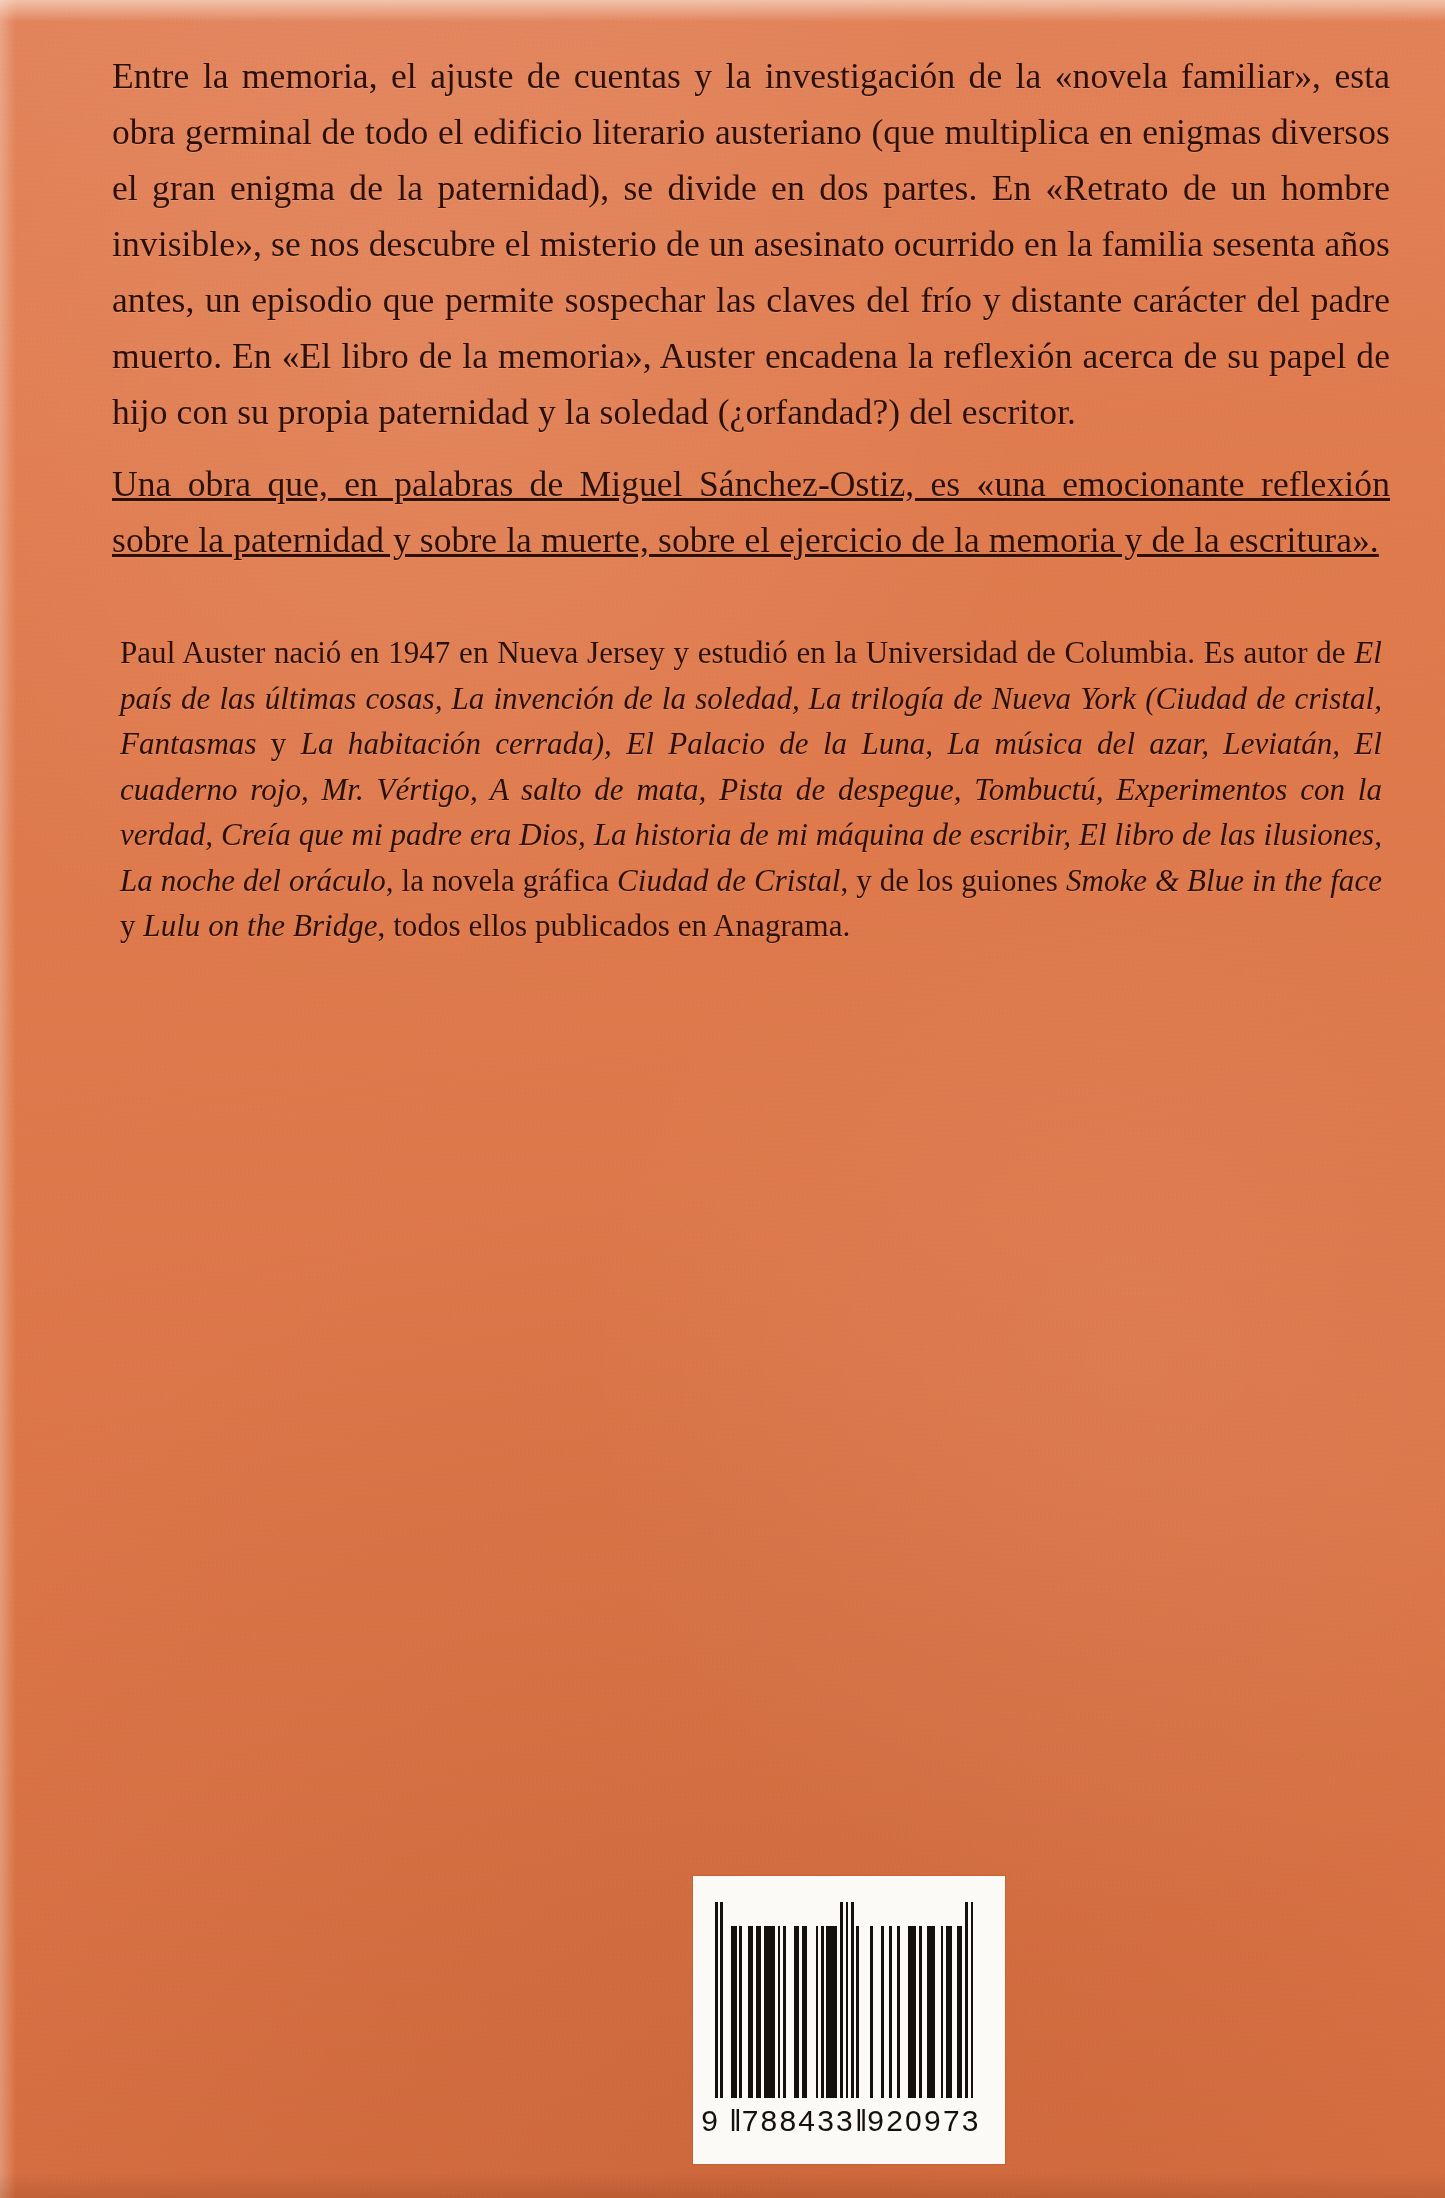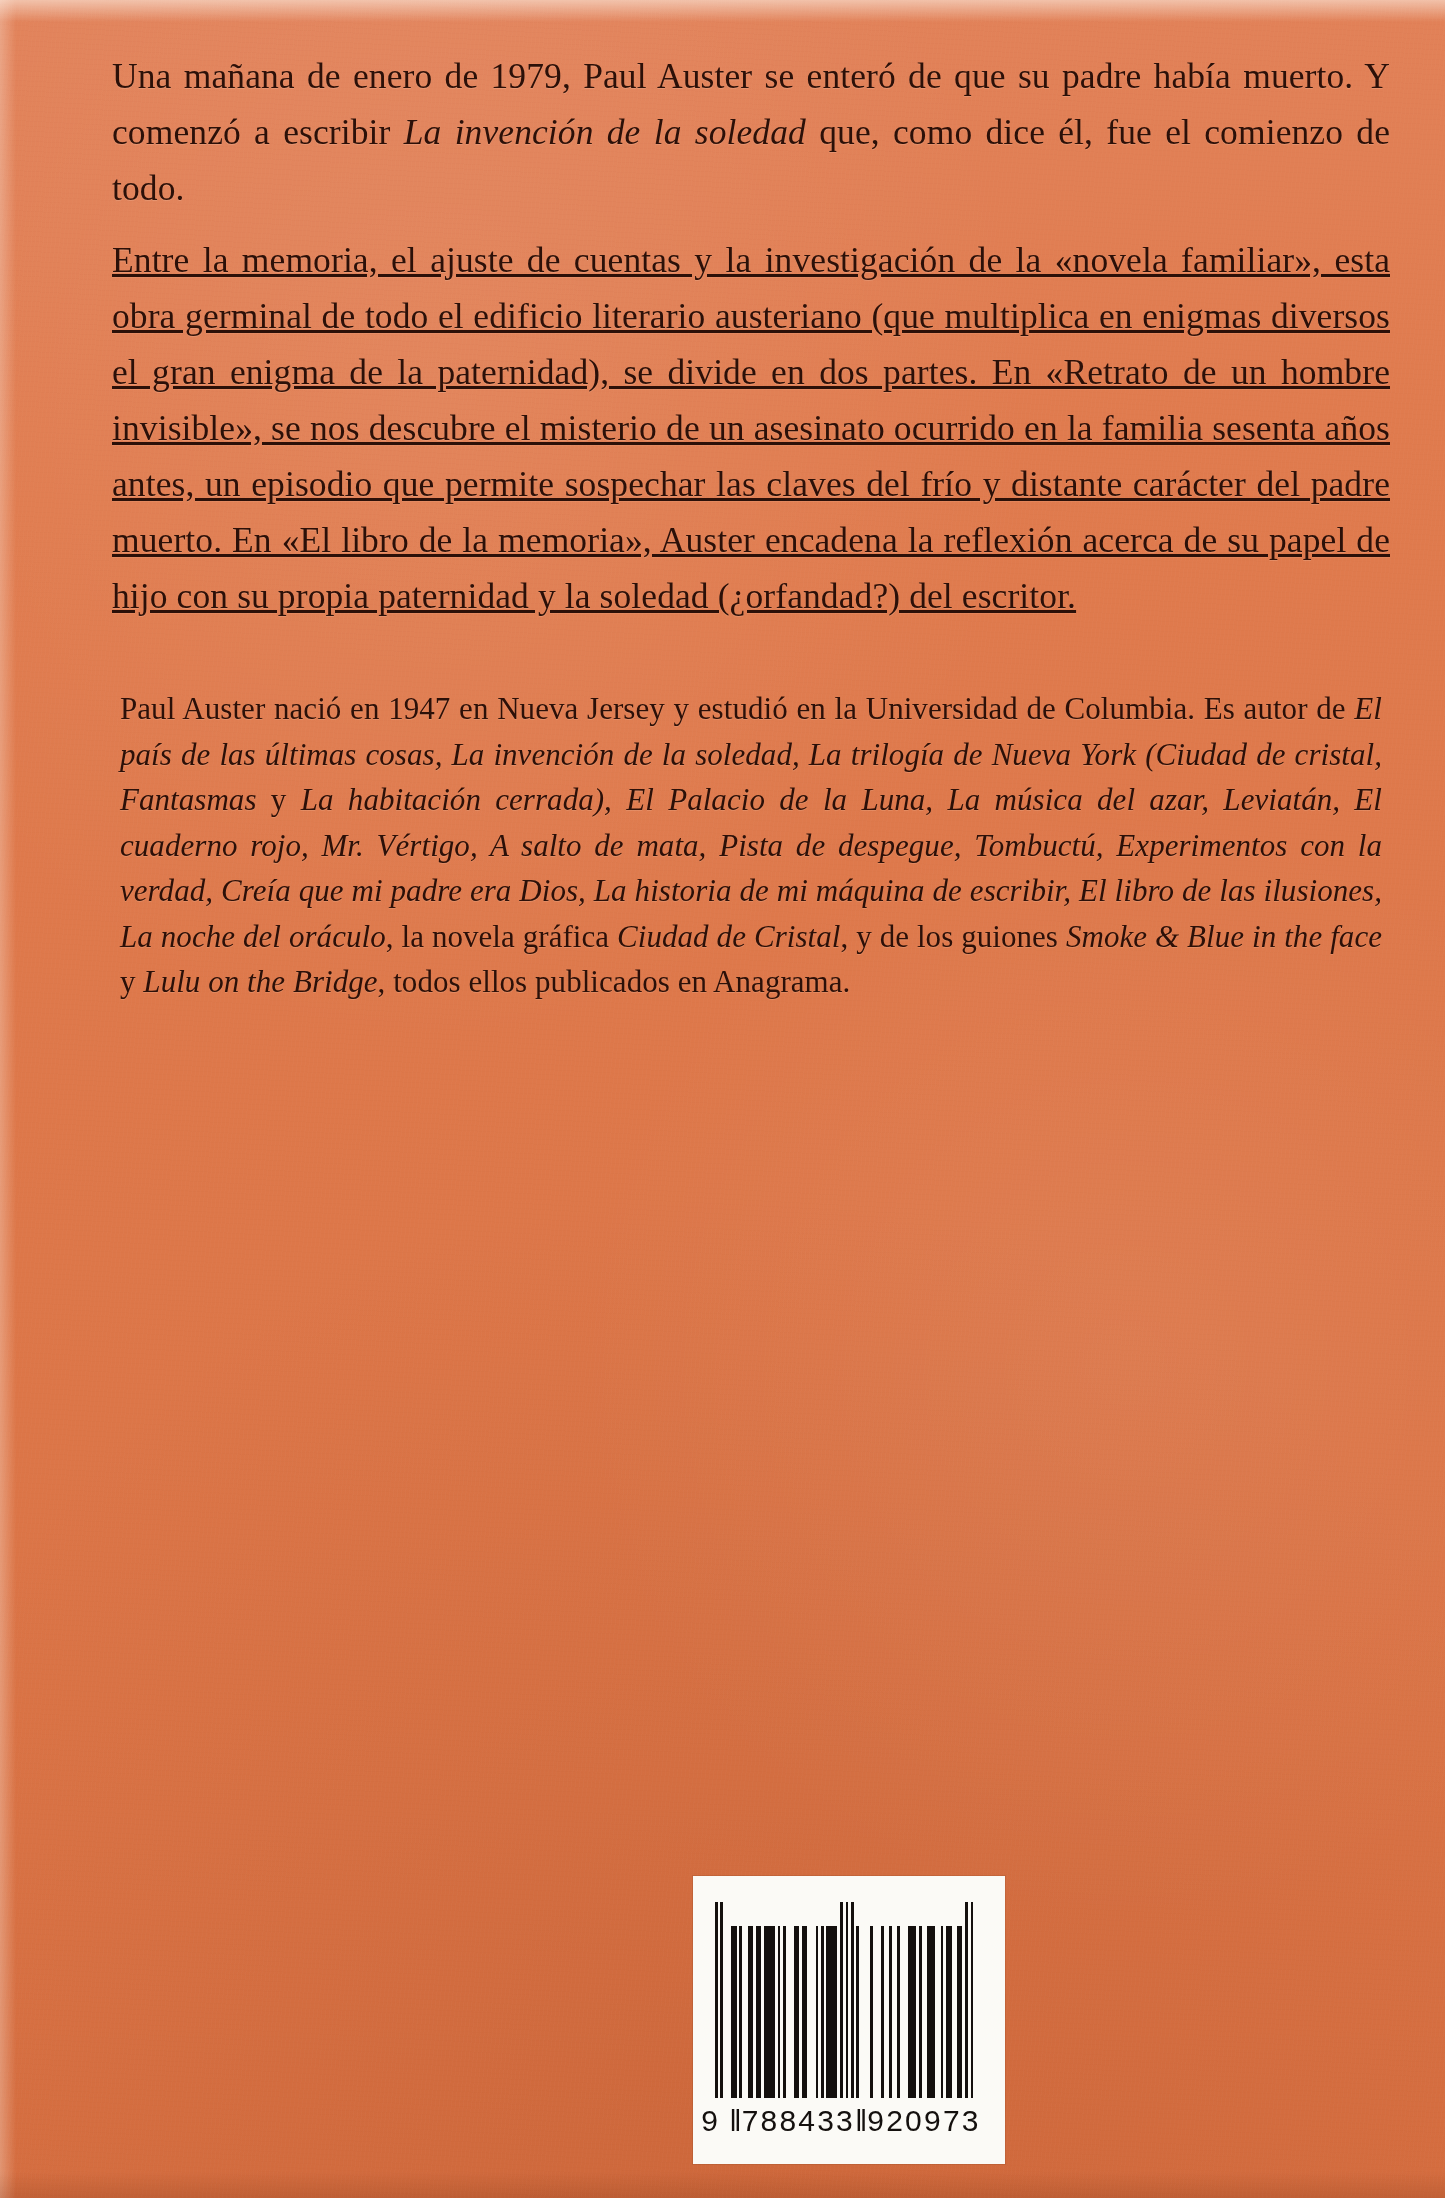--- a/index.html
+++ b/index.html
@@ -145,22 +145,22 @@
 
 <div class="cover">
   <div class="grain"></div>
   <div class="edge-top"></div>
   <div class="edge-left"></div>
   <div class="edge-bottom"></div>
 
   <div class="content">
 
     <div class="blurb">
-      <p><span>Una mañana de enero de 1979, Paul Auster se enteró de que su padre había muerto. Y comenzó a escribir </span><em>La invención de la soledad</em><span> que, como dice él, fue el comienzo de todo.</span></p>
       <p><span>Entre la memoria, el ajuste de cuentas y la investigación de la «novela familiar», esta obra germinal de todo el edificio literario austeriano (que multiplica en enigmas diversos el gran enigma de la paternidad), se divide en dos partes. En «Retrato de un hombre invisible», se nos descubre el misterio de un asesinato ocurrido en la familia sesenta años antes, un episodio que permite sospechar las claves del frío y distante carácter del padre muerto. En «El libro de la memoria», Auster encadena la reflexión acerca de su papel de hijo con su propia paternidad y la soledad (¿orfandad?) del escritor.</span></p>
+      <p><span>Una obra que, en palabras de Miguel Sánchez-Ostiz, es «una emocionante reflexión sobre la paternidad y sobre la muerte, sobre el ejercicio de la memoria y de la escritura».</span></p>
     </div>
 
     <div class="bio">
       <p><span>Paul Auster nació en 1947 en Nueva Jersey y estudió en la Universidad de Columbia. Es autor de </span><em>El país de las últimas cosas, La invención de la soledad, La trilogía de Nueva York (Ciudad de cristal, Fantasmas</em><span> y </span><em>La habitación cerrada), El Palacio de la Luna, La música del azar, Leviatán, El cuaderno rojo, Mr. Vértigo, A salto de mata, Pista de despegue, Tombuctú, Experimentos con la verdad, Creía que mi padre era Dios, La historia de mi máquina de escribir, El libro de las ilusiones, La noche del oráculo</em><span>, la novela gráfica </span><em>Ciudad de Cristal</em><span>, y de los guiones </span><em>Smoke &amp; Blue in the face</em><span> y </span><em>Lulu on the Bridge</em><span>, todos ellos publicados en Anagrama.</span></p>
     </div>
 
   </div>
 
   <div class="barcode-box">
     <div class="barcode-inner" id="barcode-bars">

